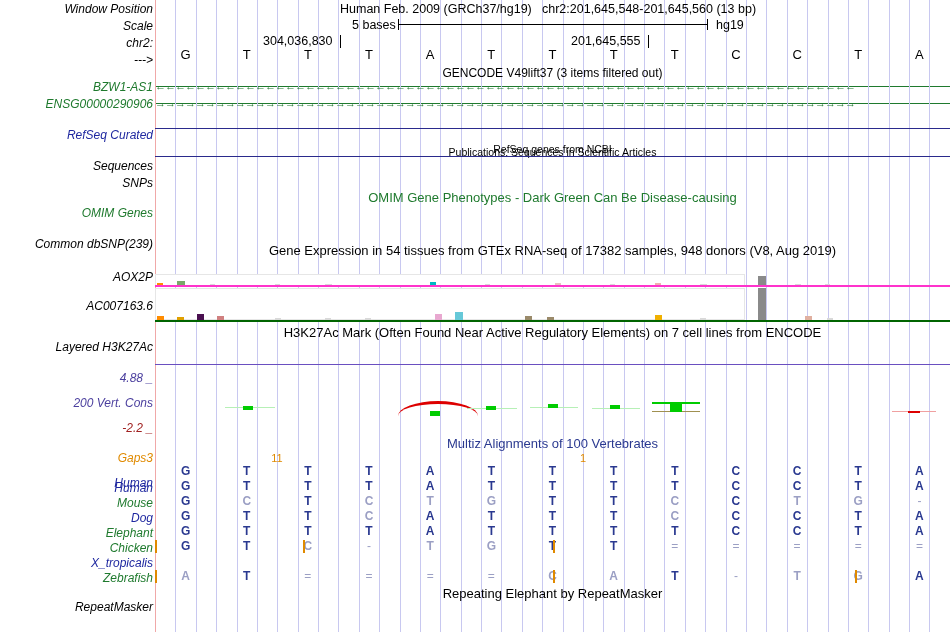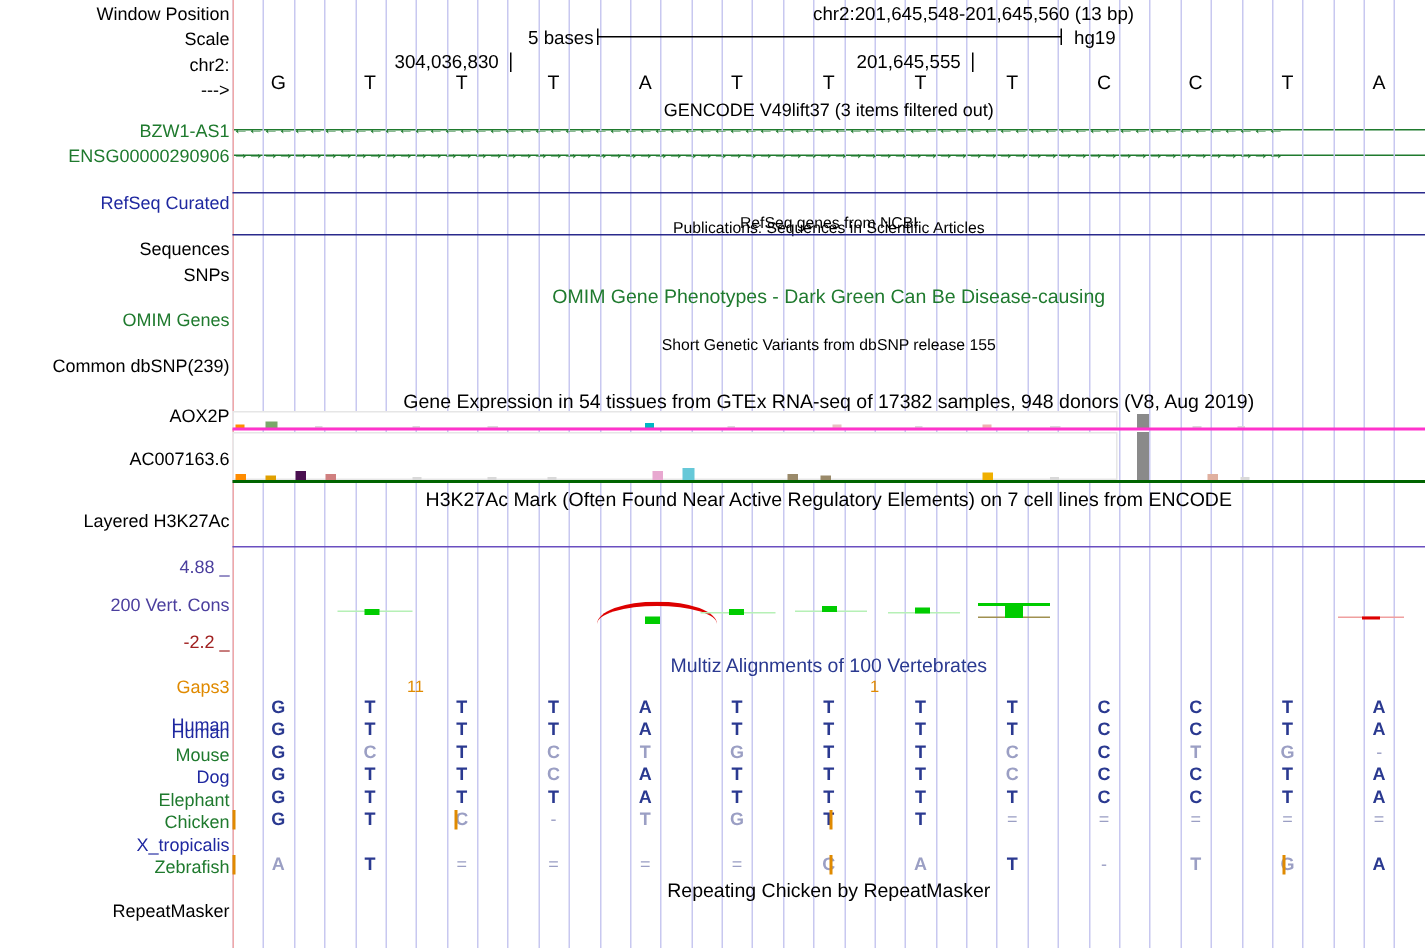--- a/index.html
+++ b/index.html
@@ -25,21 +25,21 @@
   
   .lbl{
     position:absolute;right:0;width:154px;
     text-align:right;
     font-size:12px;
     line-height:12px;
     white-space:nowrap;
     padding-right:2px;
     box-sizing:border-box;
   }
-  .lblcol{position:absolute;left:0;top:0;width:155px;height:444px;}
+  .lblcol{position:absolute;left:0;top:0;width:155px;height:444px;font-style:italic;}
   .blue{color:#1f28a0;}
   .green{color:#1f7a2e;}
   .purple{color:#4b3f9e;}
   .orange{color:#e08a00;}
   .maroon{color:#a02020;}
 
   
   .dcol{position:absolute;left:155px;top:0;width:795px;height:632px;}
   .ctext{
     position:absolute;left:0;width:795px;text-align:center;
@@ -168,20 +168,21 @@
     <div class="lbl green" style="top:497px;">Mouse</div>
     <div class="lbl blue" style="top:512px;">Dog</div>
     <div class="lbl green" style="top:527px;">Elephant</div>
     <div class="lbl green" style="top:542px;">Chicken</div>
     <div class="lbl blue" style="top:557px;">X_tropicalis</div>
     <div class="lbl green" style="top:572px;">Zebrafish</div>
 
     <div class="lbl" style="top:601px;">RepeatMasker</div>
   </div>
 
+  <div class="hdrtxt" style="left:340px;top:3px;">Human Feb. 2009 (GRCh37/hg19)</div>
   <div class="hdrtxt" style="left:542px;top:3px;">chr2:201,645,548-201,645,560 (13 bp)</div>
 
   <div class="hdrtxt" style="left:352px;top:19px;">5 bases</div>
   <div id="scalebar" style="left:398px;top:19px;width:310px;">
     <div class="hbar"></div>
     <div class="tick" style="left:0px;"></div>
     <div class="tick" style="left:309px;"></div>
   </div>
   <div class="hdrtxt" style="left:716px;top:19px;">hg19</div>
 
@@ -215,22 +216,21 @@
   <div class="strand" id="strand-plus" style="top: 98px; font-size: 11px; letter-spacing: -1px;">→→→→→→→→→→→→→→→→→→→→→→→→→→→→→→→→→→→→→→→→→→→→→→→→→→→→→→→→→→→→→→→→→→→→→→<div style="position: absolute; left: 0px; top: 5px; width: 795px; height: 1px; background: rgb(31, 122, 46); z-index: -1;"></div></div>
 
   <div class="dcol">
     <div class="ctext sm" style="top:143px;">RefSeq genes from NCBI</div>
   </div>
   <div class="hr" style="left:155px;top:128px;width:795px;background:#2a2a8c;"></div>
 
   <div class="dcol">
     <div class="ctext lg" style="top:192px;color:#1f7a2e;">OMIM Gene Phenotypes - Dark Green Can Be Disease-causing</div>
     <div class="ctext sm" style="top:146px;">Publications: Sequences in Scientific Articles</div>
-    <div class="ctext sm" style="top:224px;">Short Genetic Variants from dbSNP release 155</div>
-    <div class="ctext lg" style="top:262px;">Gene Expression in 54 tissues from GTEx RNA-seq of 17382 samples, 948 donors (V8, Aug 2019)</div>
+    <div class="ctext lg" style="top:245px;">Gene Expression in 54 tissues from GTEx RNA-seq of 17382 samples, 948 donors (V8, Aug 2019)</div>
   </div>
   <div class="hr" style="left:155px;top:156px;width:795px;background:#2a2a8c;"></div>
 
   <div class="gtexrow" id="gtex-aox2p" style="left:155px;top:274px;width:795px;height:12px;">
       <div style="position: absolute; left: 0px; top: 0px; width: 590px; height: 12px; background: rgb(255, 255, 255); border: 1px solid rgb(230, 230, 230); box-sizing: border-box;"></div>
       <div class="gbar" style="left: 2px; width: 6px; height: 3px; background: rgb(255, 140, 0);"></div>
       <div class="gbar" style="left: 22px; width: 8px; height: 5px; background: rgb(122, 168, 106);"></div>
       <div class="gbar" style="left: 55px; width: 5px; height: 2px; background: rgb(217, 217, 217);"></div>
       <div class="gbar" style="left: 120px; width: 5px; height: 2px; background: rgb(217, 217, 217);"></div>
       <div class="gbar" style="left: 170px; width: 7px; height: 2px; background: rgb(217, 217, 217);"></div>
@@ -263,21 +263,21 @@
       <div class="gbar" style="left: 545px; width: 6px; height: 2px; background: rgb(217, 217, 217);"></div>
       <div class="gbar" style="left: 603px; width: 8px; height: 32px; background: rgb(138, 138, 138);"></div>
       <div class="gbar" style="left: 650px; width: 7px; height: 4px; background: rgb(224, 176, 160);"></div>
       <div class="gbar" style="left: 672px; width: 6px; height: 2px; background: rgb(217, 217, 217);"></div>
     </div>
   <div class="hr" style="left:155px;top:320px;width:795px;height:2px;background:#006400;"></div>
 
   <div class="dcol">
     <div class="ctext lg" style="top:327px;">H3K27Ac Mark (Often Found Near Active Regulatory Elements) on 7 cell lines from ENCODE</div>
     <div class="ctext lg" style="top:438px;color:#2a3990;">Multiz Alignments of 100 Vertebrates</div>
-    <div class="ctext lg" style="top:588px;">Repeating Chicken by RepeatMasker</div>
+    <div class="ctext lg" style="top:588px;">Repeating Elephant by RepeatMasker</div>
   </div>
   <div class="hr" style="left:155px;top:364px;width:795px;background:#6a4fc0;"></div>
   <div class="hr" style="left:155px;top:334px;width:795px;background:#999999;opacity:0;"></div>
 
   <div class="consbox" id="cons-plot" style="left:155px;top:392px;width:795px;height:36px;">
       <div style="position: absolute; left: 70px; top: 15px; width: 50px; height: 1px; background: rgb(182, 240, 182);"></div>
       <div style="position: absolute; left: 88px; top: 14px; width: 10px; height: 4px; background: rgb(0, 204, 0);"></div>
       <div style="position: absolute; left: 243px; top: 9px; width: 80px; height: 12px; border-top: 3px solid rgb(221, 0, 0); border-radius: 50% 50% 0px 0px / 100% 100% 0px 0px;"></div>
       <div style="position: absolute; left: 275px; top: 19px; width: 10px; height: 5px; background: rgb(0, 204, 0);"></div>
       <div style="position: absolute; left: 312px; top: 16px; width: 50px; height: 1px; background: rgb(182, 240, 182);"></div>

